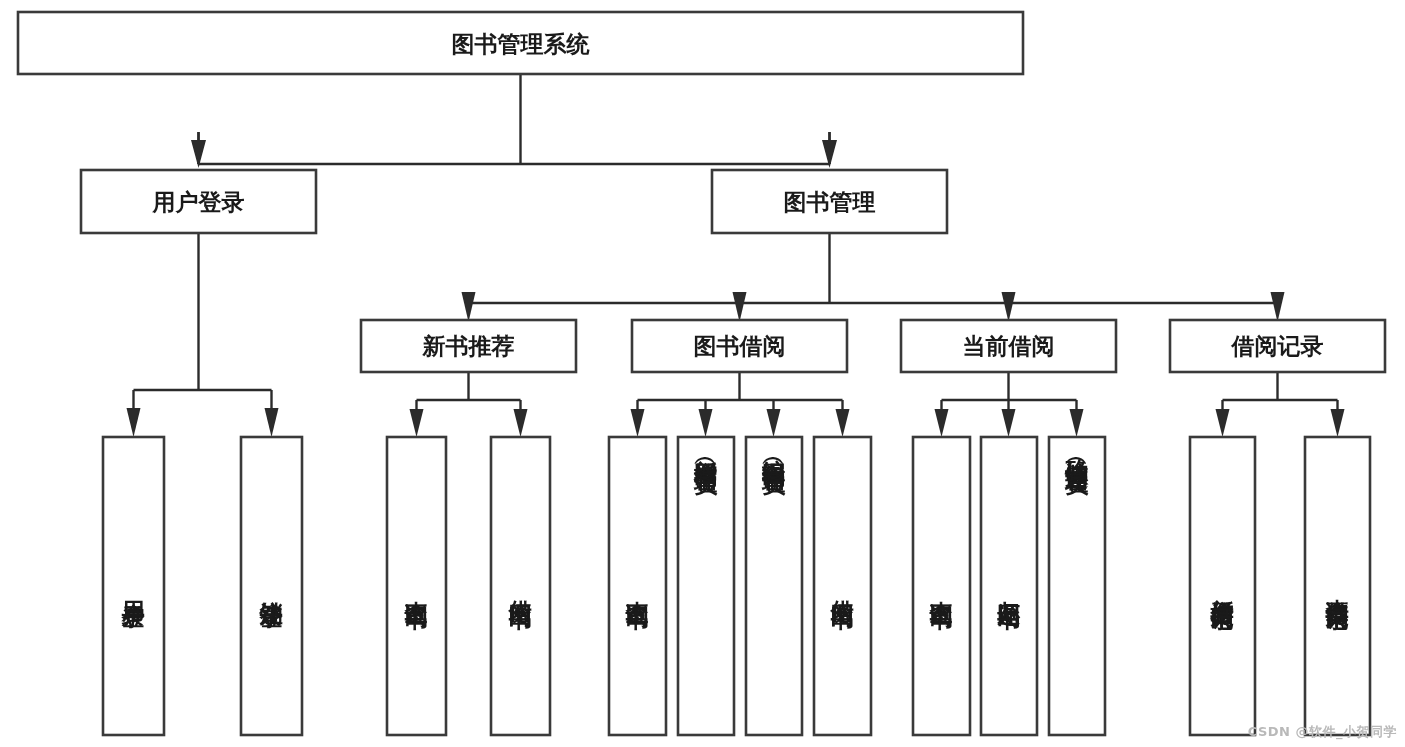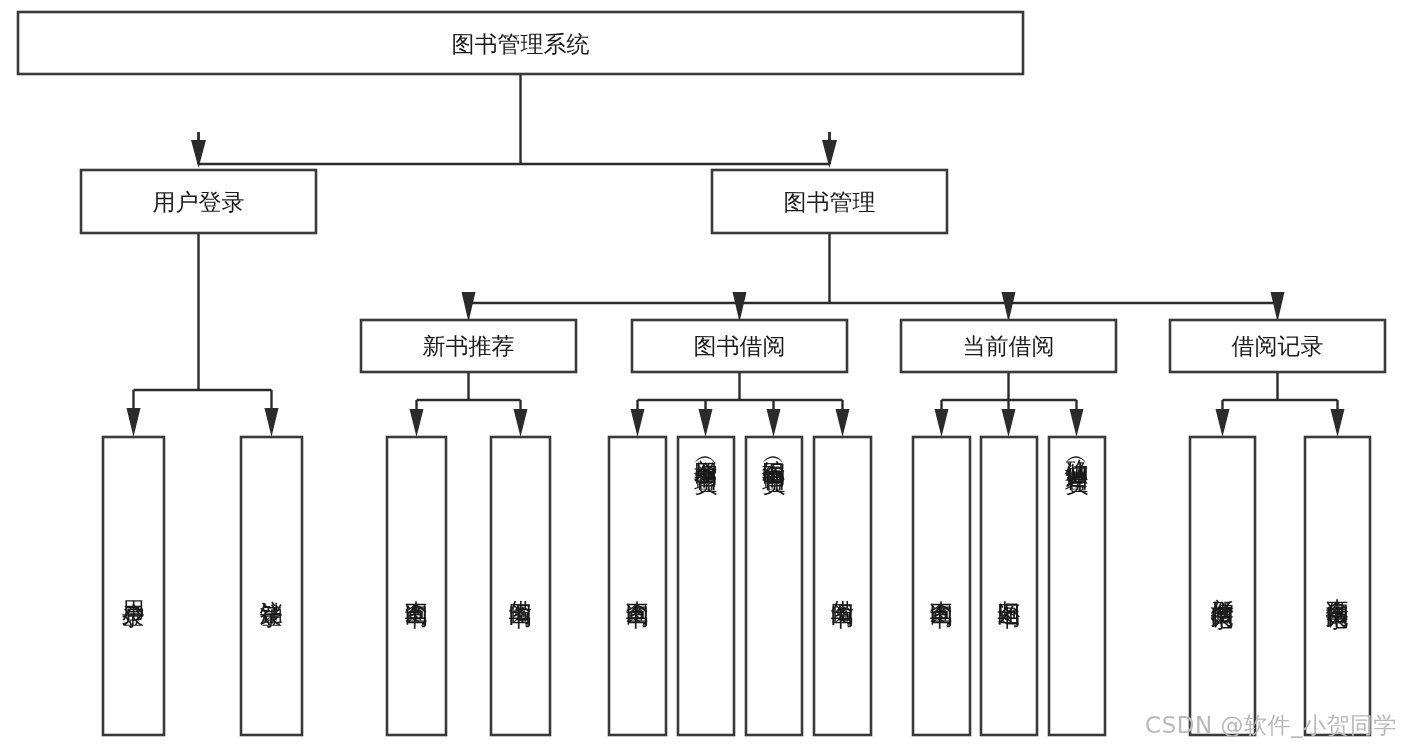--- a/index.html
+++ b/index.html
@@ -11,20 +11,21 @@
     width: 1405px;
     height: 747px;
     font-family: "DejaVu Sans", "Liberation Sans", sans-serif;
     overflow: hidden;
   }
   #diagram-root {
     position: relative;
     width: 1405px;
     height: 747px;
     background: #ffffff;
+    font-weight: bold;
   }
   svg.tree-canvas {
     position: absolute;
     left: 0;
     top: 0;
     width: 1405px;
     height: 747px;
     display: block;
   }
   .node-box {
@@ -66,21 +67,21 @@
     color: #1a1a1a;
     letter-spacing: 2px;
     white-space: nowrap;
     text-align: center;
   }
   .watermark {
     position: absolute;
     right: 8px;
     bottom: 6px;
     font-family: "DejaVu Sans", "Liberation Sans", sans-serif;
-    font-size: 23px;
+    font-size: 13px;
     color: #b9b9b9;
     white-space: nowrap;
     letter-spacing: 0.5px;
   }
 </style>
 </head>
 <body>
 
 <div id="diagram-root">
 

